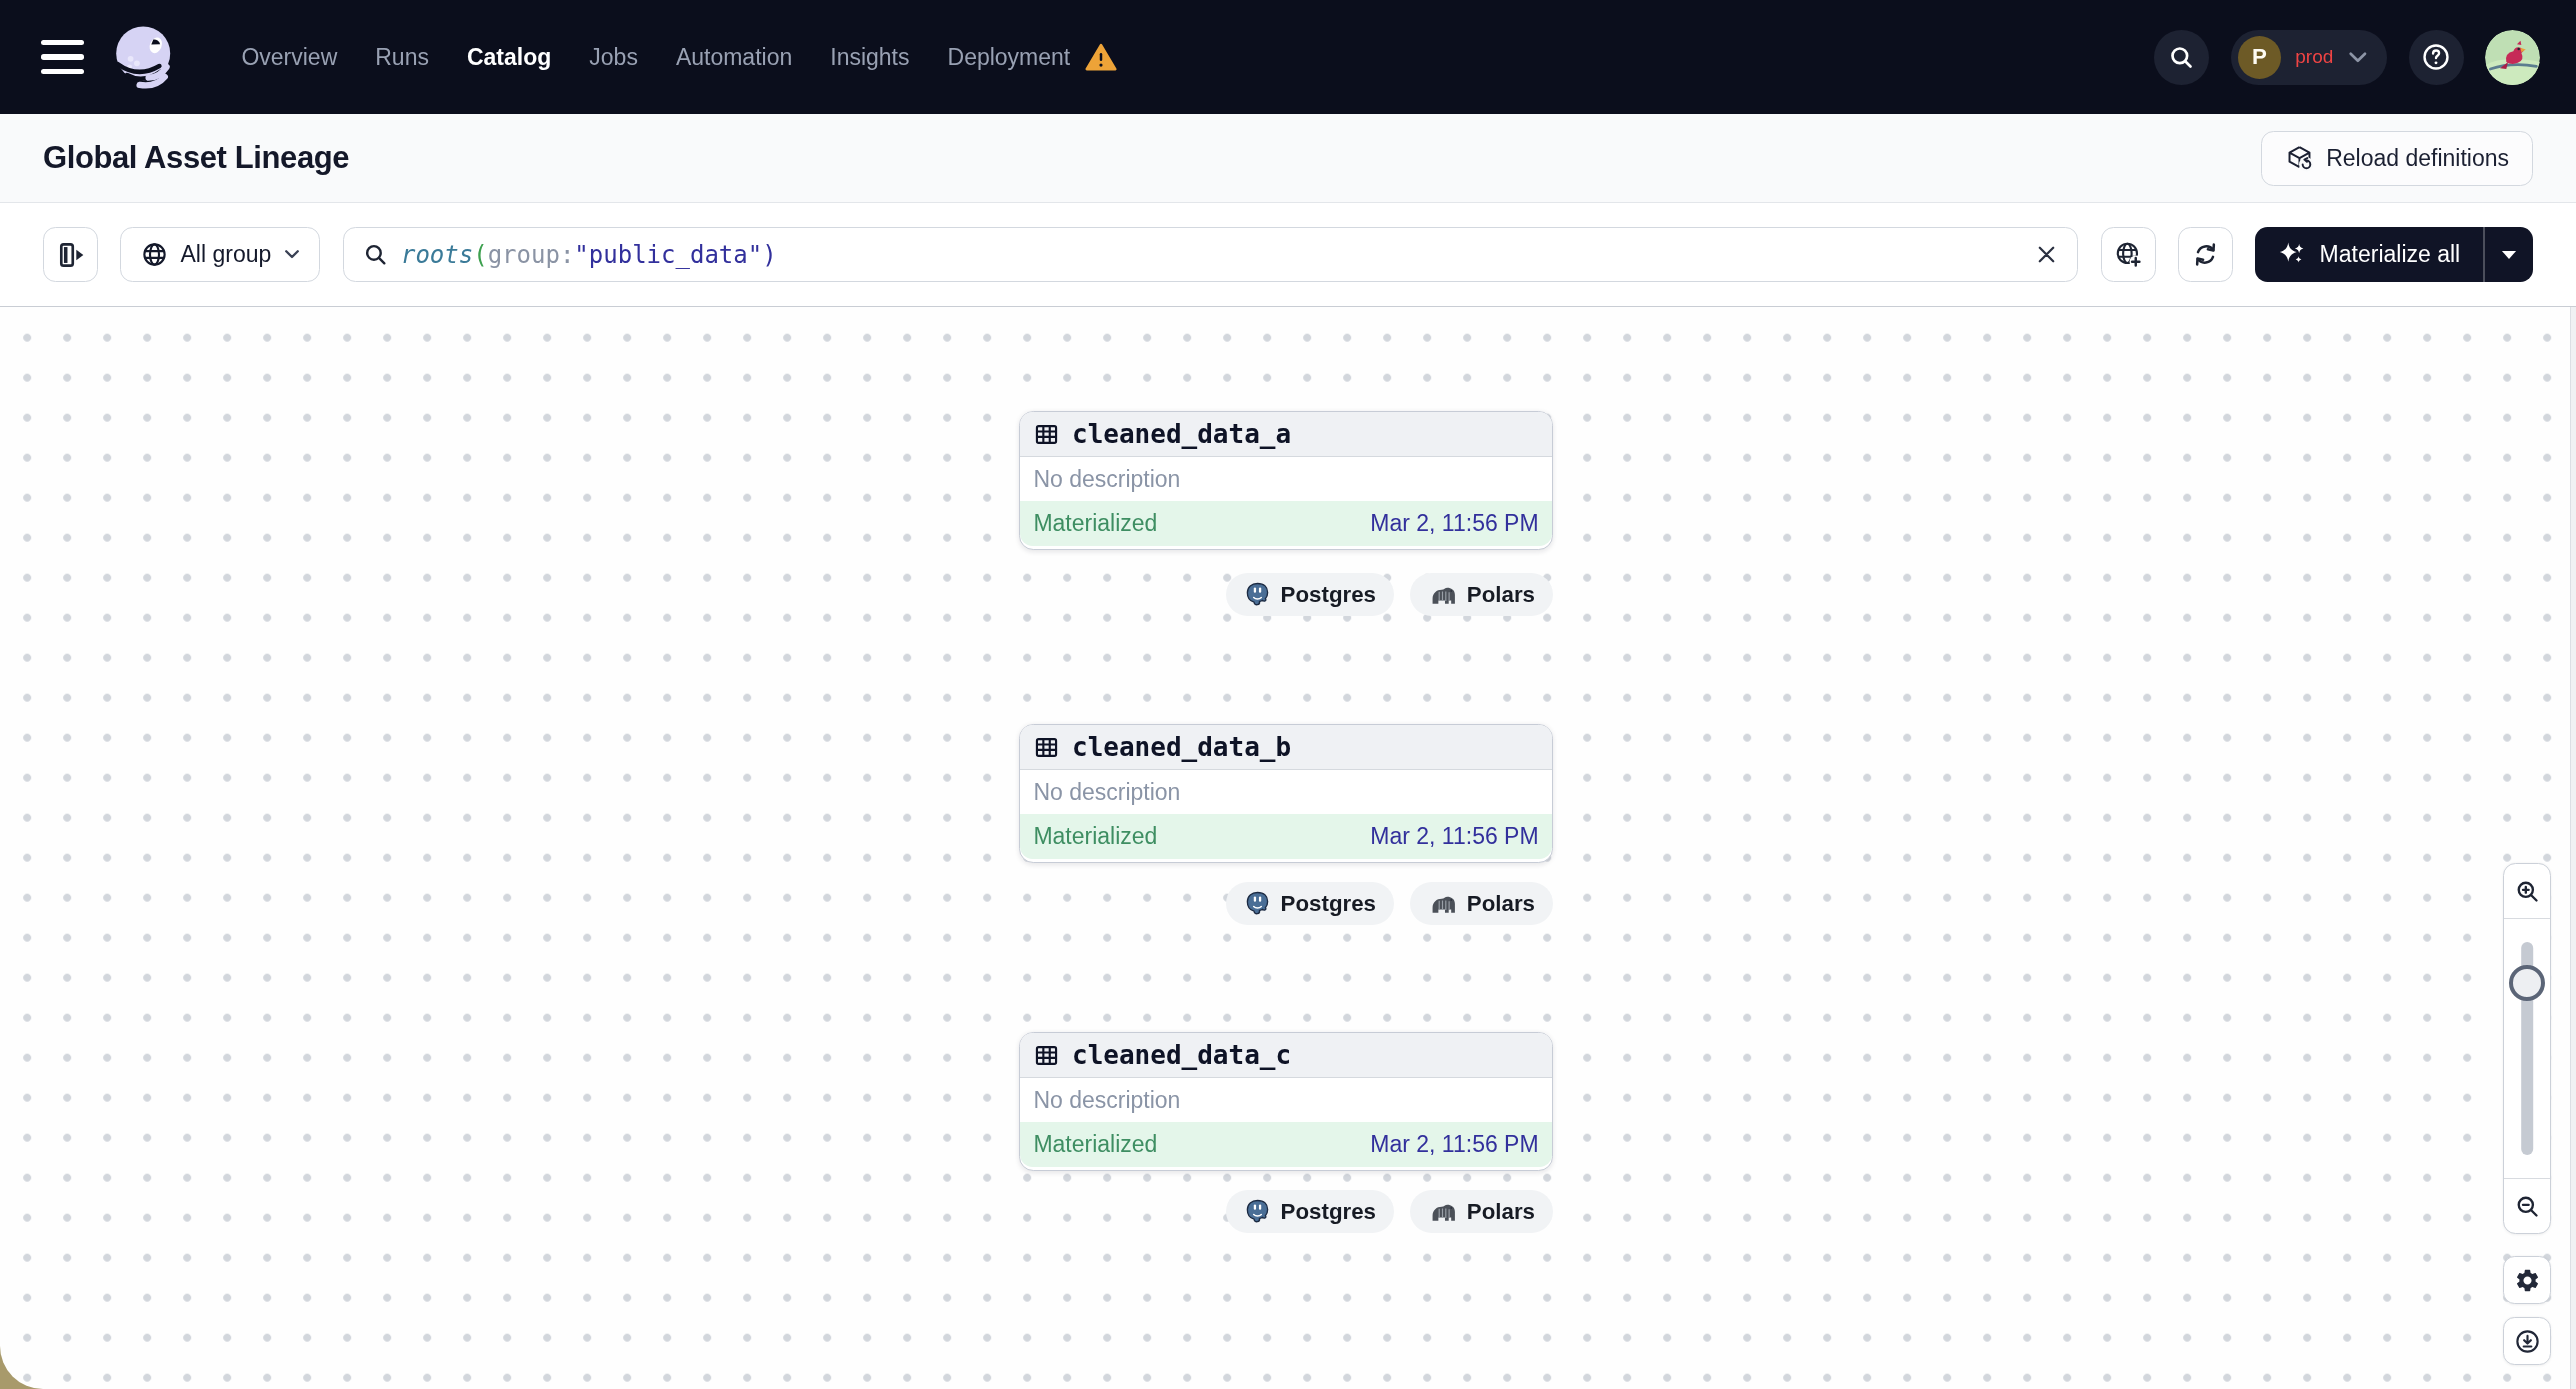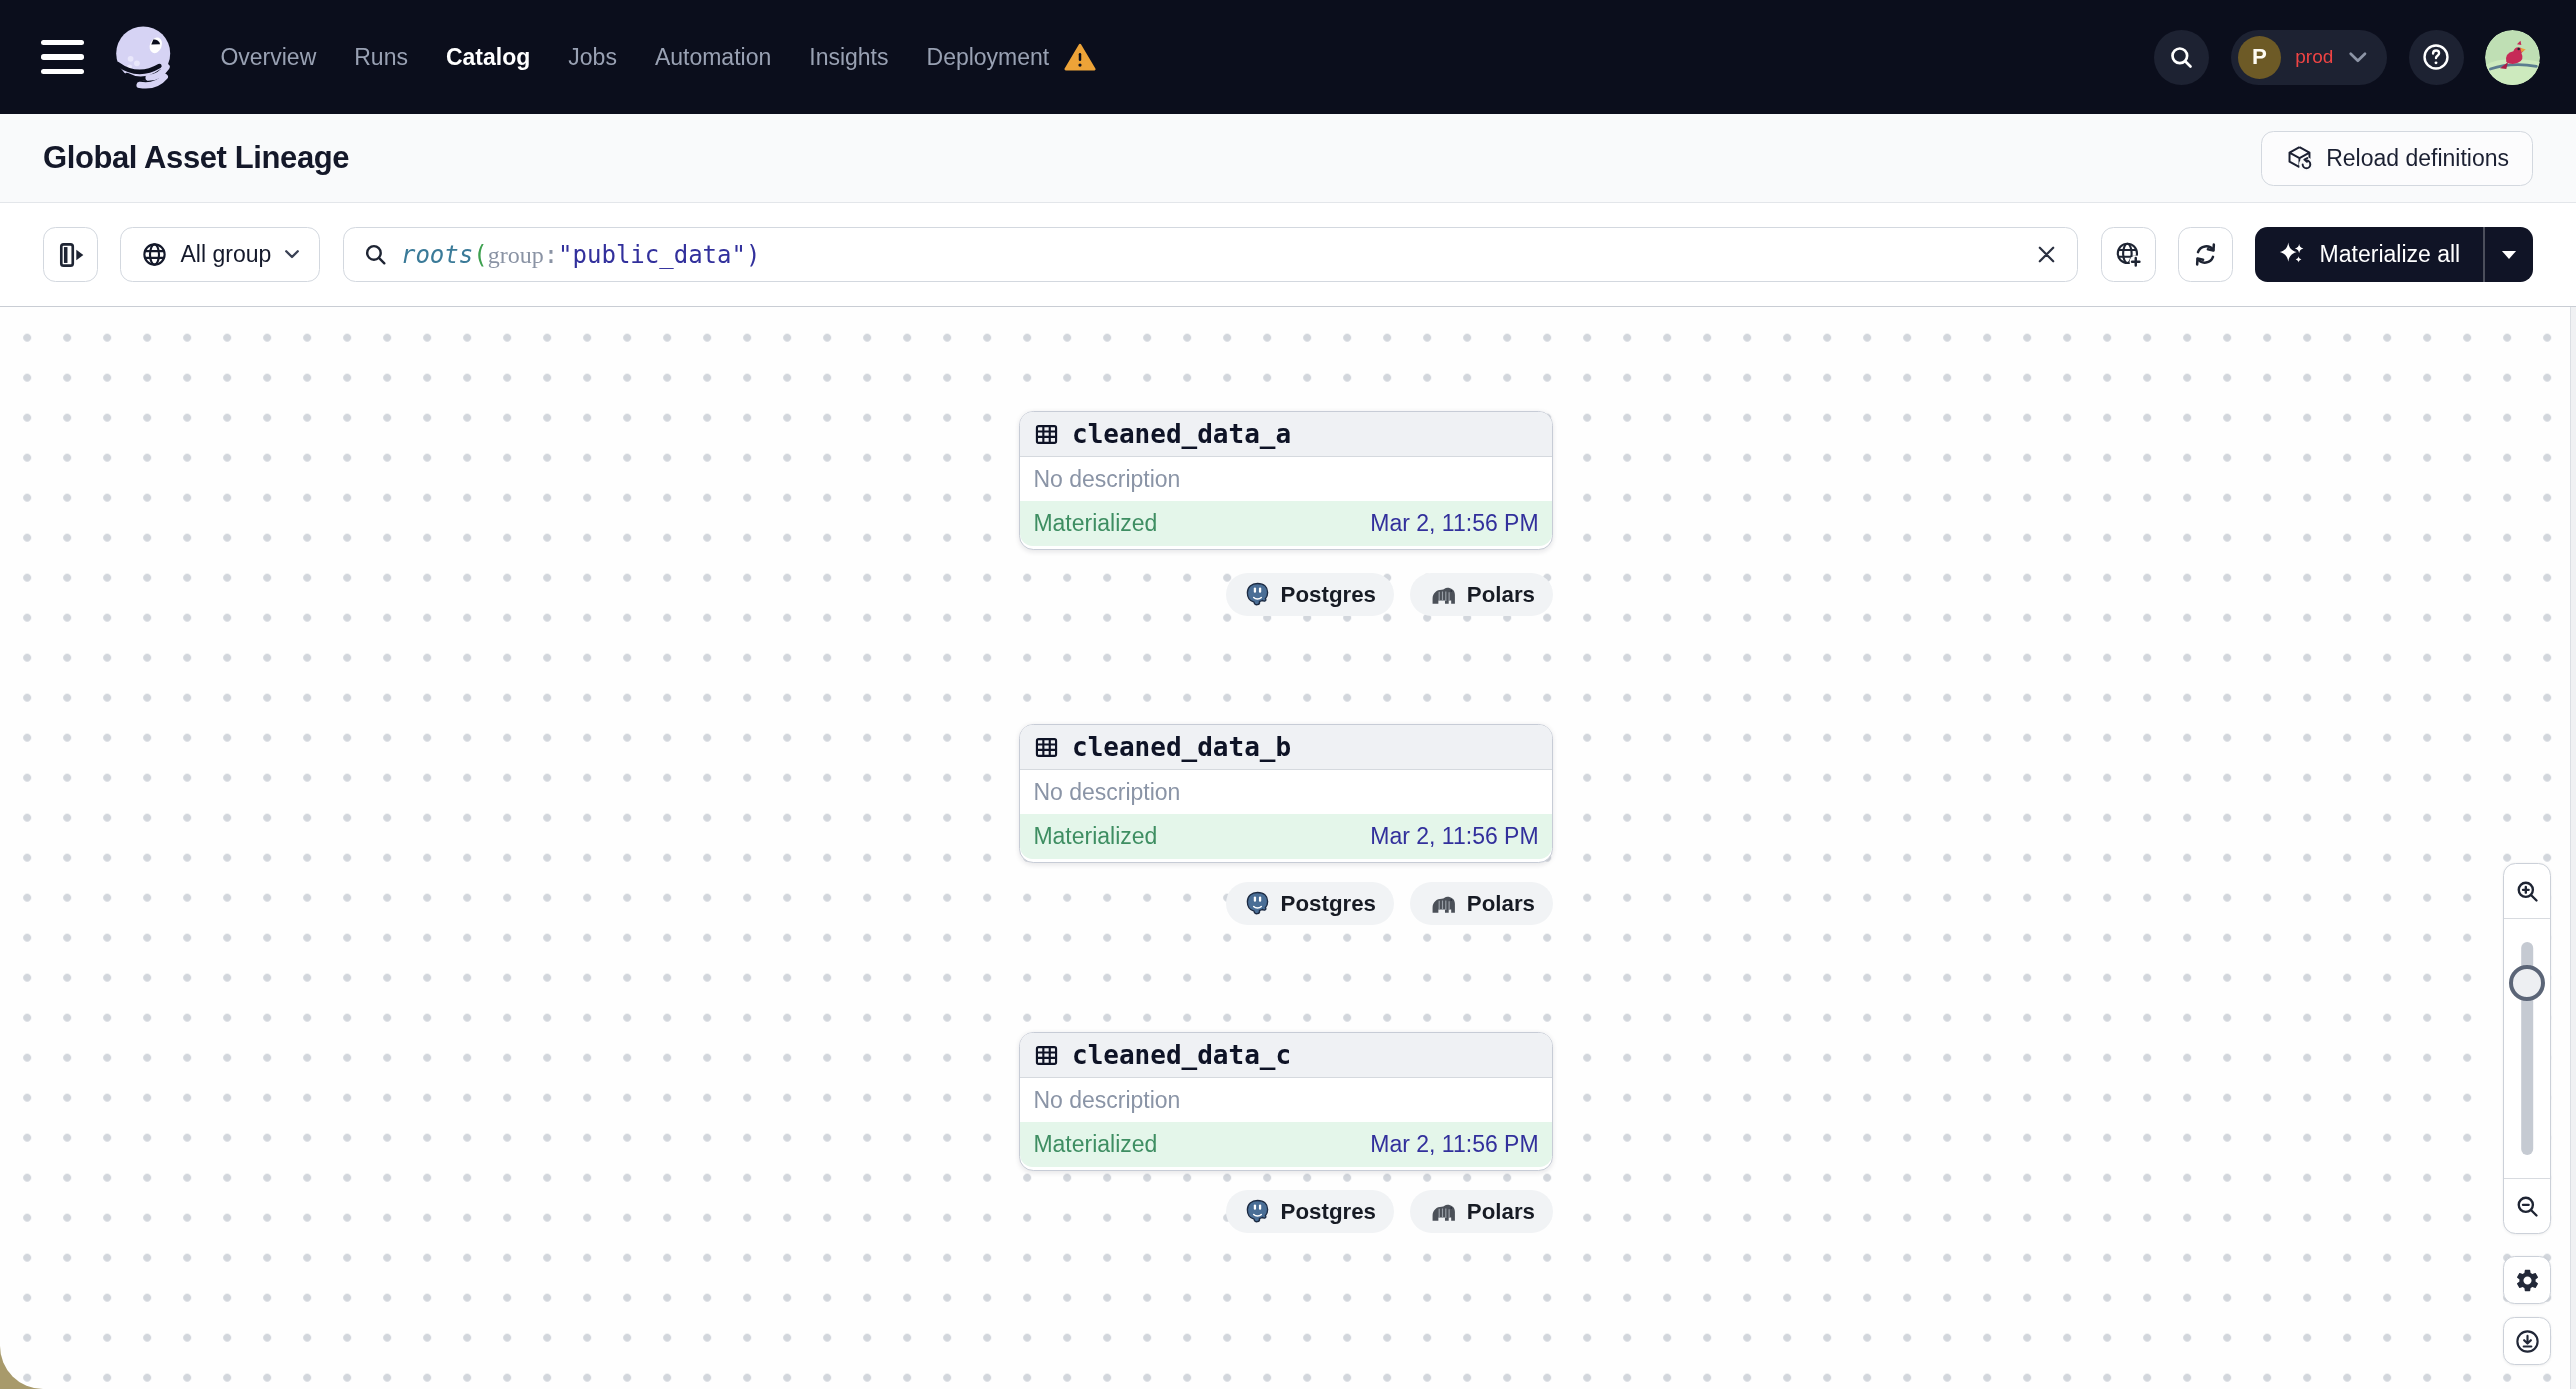--- a/index.html
+++ b/index.html
@@ -13,21 +13,21 @@
   svg { display:block; }
 
   
   .navbar {
     height:114px; background:#0b0e1c;
     display:flex; align-items:center; padding:0 36px;
   }
   .menu-btn { width:43px; height:34px; display:flex; flex-direction:column; justify-content:space-between; cursor:pointer; margin-left:5.4px; }
   .menu-btn span { display:block; height:5.4px; background:#fff; border-radius:2.7px; }
   .logo { margin-left:25px; }
-  .nav-links { display:flex; align-items:center; gap:38px; margin-left:39px; }
+  .nav-links { display:flex; align-items:center; gap:38px; margin-left:60px; }
   .nav-link { font-size:23px; color:#99a1b3; cursor:pointer; }
   .nav-link.active { color:#ffffff; font-weight:700; }
   .nav-warning { margin-left:-23px; }
   .nav-right { margin-left:auto; display:flex; align-items:center; gap:21.5px; }
   .circle-btn {
     width:55px; height:55px; border-radius:50%;
     background:#1d2232; display:flex; align-items:center; justify-content:center; cursor:pointer;
   }
   .env-pill {
     height:55px; border-radius:28px; background:#1d2232;
@@ -68,21 +68,21 @@
     display:flex; align-items:center; gap:12.5px; padding:0 19.7px;
     font-size:23px; font-weight:500; color:#14192b; cursor:pointer;
   }
   .query-box {
     flex:1; height:55px; border:1.8px solid #d3d8df; border-radius:12.5px; background:#fff;
     display:flex; align-items:center; gap:12.5px; padding:0 19.7px;
     font-family:"DejaVu Sans Mono", monospace; font-size:24px;
   }
   .q-fn   { color:#3a7a98; font-style:italic; }
   .q-open { color:#3da04f; }
-  .q-key  { color:#8a93a4;font-family:Liberation Serif, serif; }
+  .q-key  { color:#8a93a4; }
   .q-colon{ color:#8a93a4; }
   .q-val  { color:#32309c; }
   .q-close{ color:#32309c; }
   .q-clear { margin-left:auto; cursor:pointer; color:#2a3040; }
   .materialize-btn {
     height:55px; flex:none; border-radius:12.5px; background:#101426; color:#fff;
     display:flex; align-items:stretch; overflow:hidden; cursor:pointer;
   }
   .mat-main { display:flex; align-items:center; gap:12.5px; padding:0 23px; font-size:23px; font-weight:500; }
   .mat-sep { width:1.8px; background:rgba(255,255,255,0.25); }

